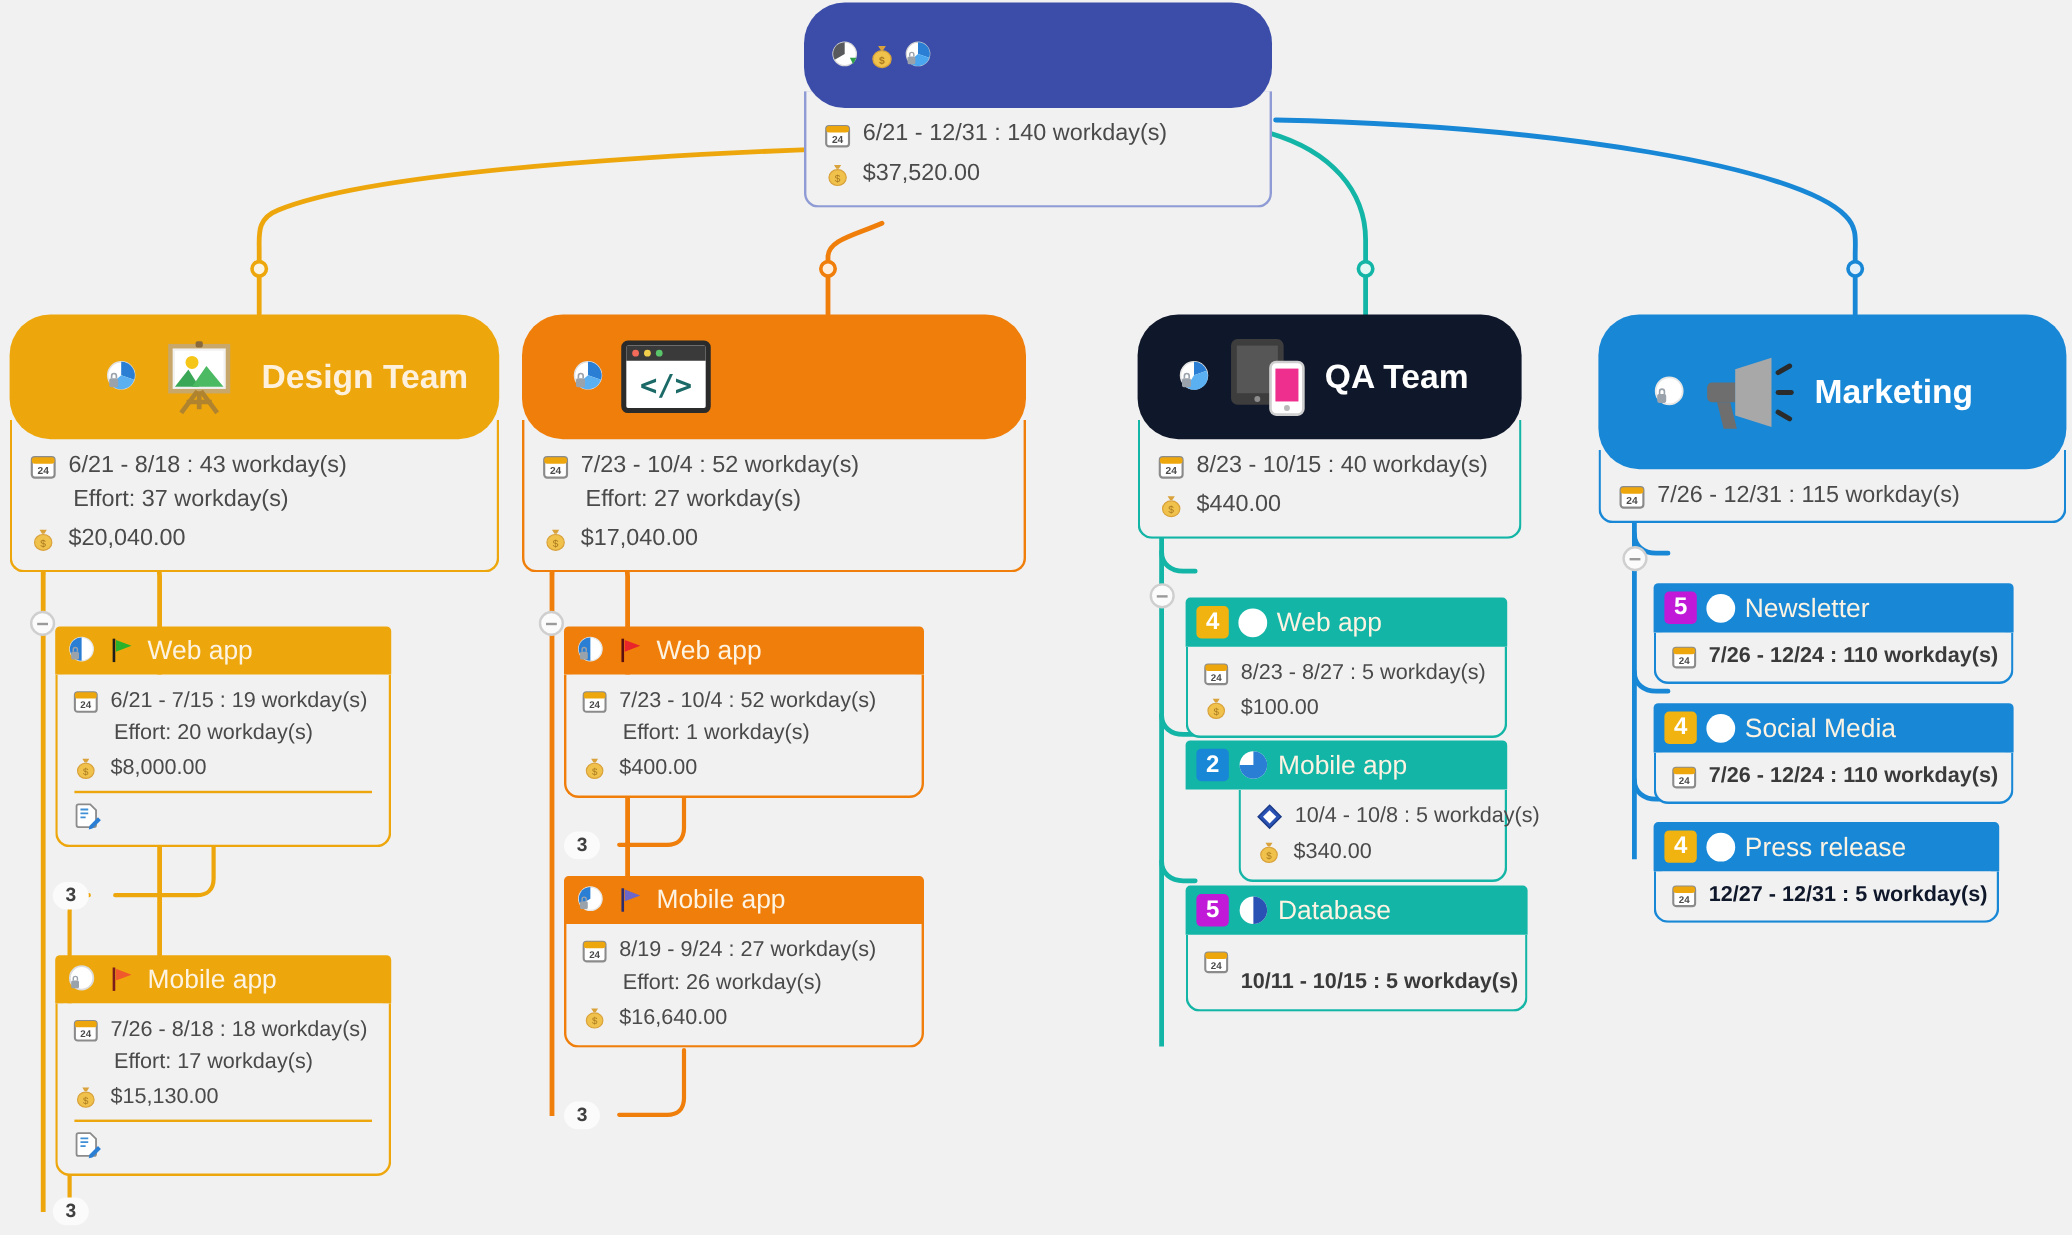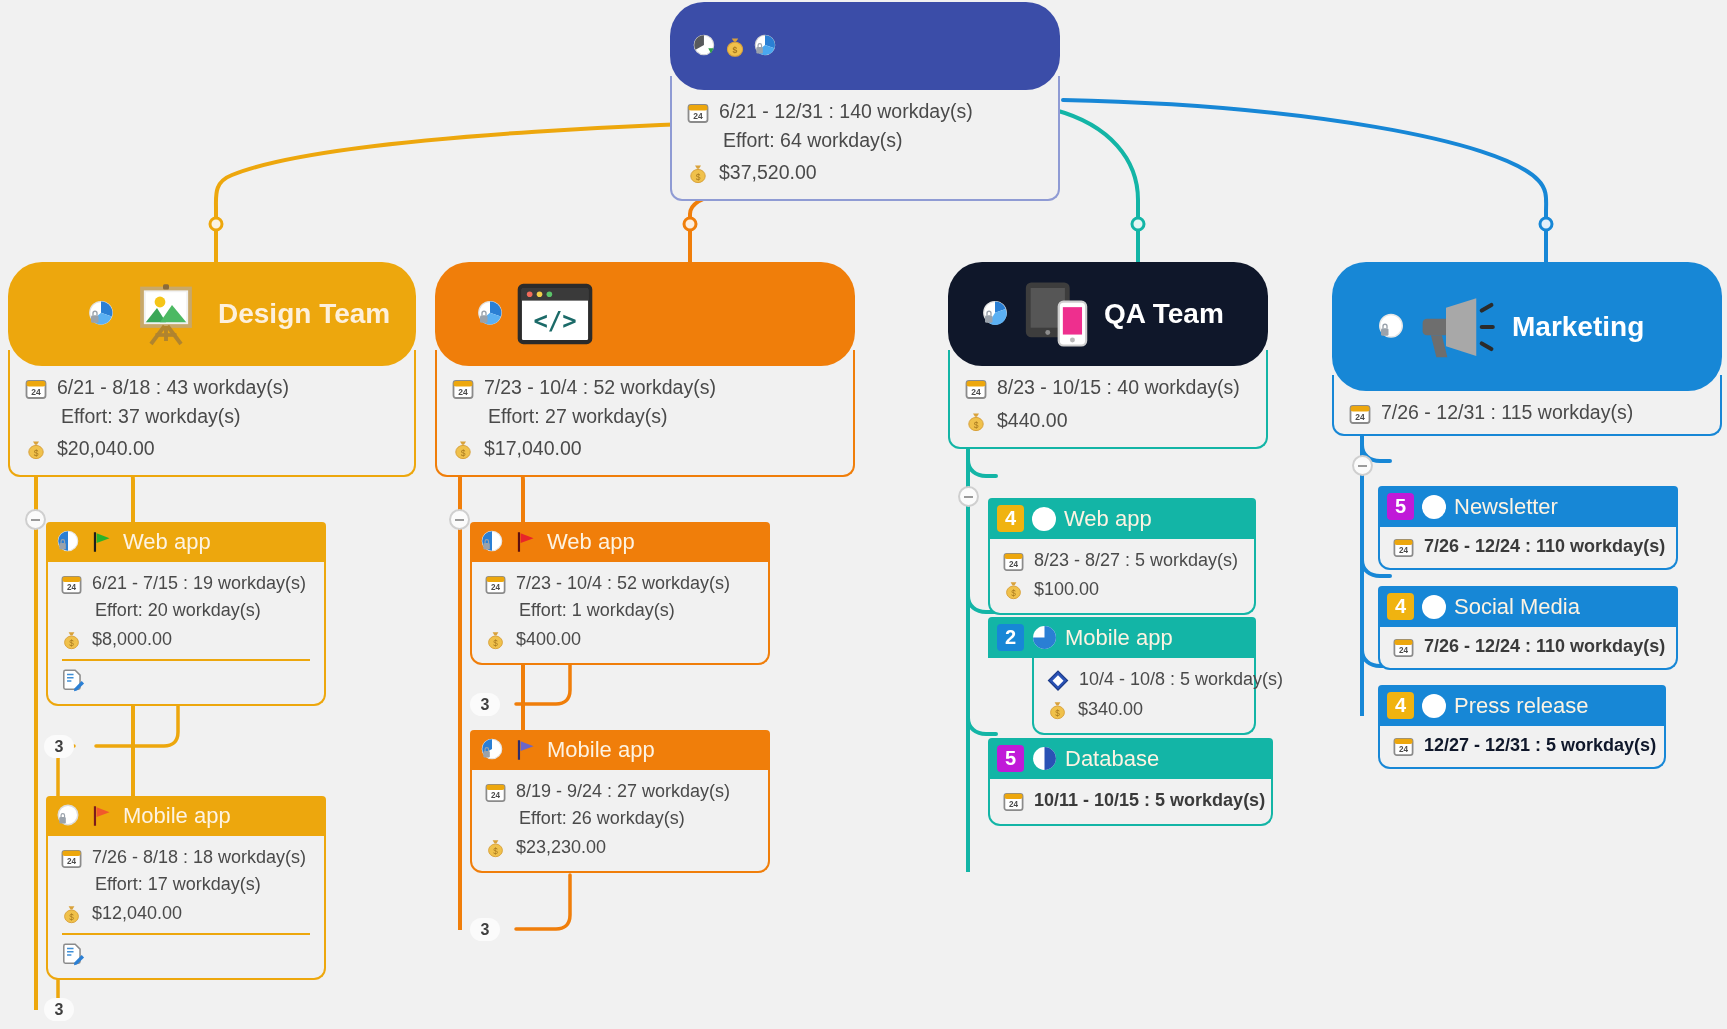--- a/index.html
+++ b/index.html
@@ -182,21 +182,20 @@
       <div class="row">
         <span class="ico" style="margin-top:3px;">
           <svg width="24" height="24" viewBox="0 0 24 24">
             <rect x="2.5" y="4" width="19" height="17" rx="2.5" fill="#fff" stroke="#8b8b8b" stroke-width="1.8"></rect>
             <rect x="2.5" y="4" width="19" height="5.5" rx="2.5" fill="#eda70d"></rect>
             <text x="12" y="18" font-size="8.5" text-anchor="middle" fill="#4a4a4a" font-family="sans-serif" font-weight="bold">24</text>
           </svg>
         </span>
         <span class="txt">6/21 - 12/31 : 140 workday(s)</span>
       </div>
-      <div class="sub">Effort: 64 workday(s)</div>
       <div class="row" style="margin-top:6px;">
         <span class="ico" style="margin-top:2px;">
           <svg width="24" height="24" viewBox="0 0 24 24">
             <path d="M9 4.5 h6 l-2 3.2 h-2 z" fill="#d9a23b"></path>
             <ellipse cx="12" cy="15" rx="7.2" ry="6.6" fill="#f0c14b" stroke="#d9a23b"></ellipse>
             <text x="12" y="18.5" font-size="8.5" text-anchor="middle" fill="#a8791f" font-family="sans-serif">$</text>
           </svg>
         </span>
         <span class="txt">$37,520.00</span>
       </div>
@@ -344,21 +343,21 @@
       </div>
       <div class="sub">Effort: 17 workday(s)</div>
       <div class="row" style="margin-top:4px;">
         <span class="ico" style="margin-top:1px;">
           <svg width="23" height="23" viewBox="0 0 24 24">
             <path d="M9 4.5 h6 l-2 3.2 h-2 z" fill="#d9a23b"></path>
             <ellipse cx="12" cy="15" rx="7.2" ry="6.6" fill="#f0c14b" stroke="#d9a23b"></ellipse>
             <text x="12" y="18.5" font-size="8.5" text-anchor="middle" fill="#a8791f" font-family="sans-serif">$</text>
           </svg>
         </span>
-        <span class="txt">$12,040.00</span>
+        <span class="txt">$15,130.00</span>
       </div>
       <div class="sep" style="background:#eda70d;"></div>
       <div class="row">
         <span class="ico">
           <svg width="26" height="26" viewBox="0 0 24 24">
             <path d="M5 3 h9 l4.5 4.5 V19 a1.5 1.5 0 0 1 -1.5 1.5 H5 A1.5 1.5 0 0 1 3.5 19 V4.5 A1.5 1.5 0 0 1 5 3 Z" fill="#fff" stroke="#8b8b8b" stroke-width="1.4"></path>
             <path d="M6.5 7 h6 M6.5 10 h6 M6.5 13 h4" stroke="#3f8fd6" stroke-width="1.4"></path>
             <path d="M13.5 19.5 l6.5 -6.5 l2.2 2.2 l-6.5 6.5 l-2.8 .6 z" fill="#2a7fd4"></path>
           </svg>
         </span>
@@ -495,21 +494,21 @@
       </div>
       <div class="sub">Effort: 26 workday(s)</div>
       <div class="row" style="margin-top:4px;">
         <span class="ico" style="margin-top:1px;">
           <svg width="23" height="23" viewBox="0 0 24 24">
             <path d="M9 4.5 h6 l-2 3.2 h-2 z" fill="#d9a23b"></path>
             <ellipse cx="12" cy="15" rx="7.2" ry="6.6" fill="#f0c14b" stroke="#d9a23b"></ellipse>
             <text x="12" y="18.5" font-size="8.5" text-anchor="middle" fill="#a8791f" font-family="sans-serif">$</text>
           </svg>
         </span>
-        <span class="txt">$23,230.00</span>
+        <span class="txt">$16,640.00</span>
       </div>
     </div>
   </div>
 
   <div class="lag" style="left:470px;top:918px;">3</div>
 
   <div class="node" style="left:948px;top:262px;width:320px;">
     <div class="pill" style="height:104px;padding:0 22px;background:#0f172a;">
       <span class="ico" style="margin:0 10px 0 10px;">
         <svg width="30" height="30" viewBox="0 0 24 24">
@@ -637,21 +636,21 @@
     </div>
     <div class="det" style="border-color:#13b5a6;">
       <div class="row">
         <span class="ico" style="margin-top:2px;">
           <svg width="23" height="23" viewBox="0 0 24 24">
             <rect x="2.5" y="4" width="19" height="17" rx="2.5" fill="#fff" stroke="#8b8b8b" stroke-width="1.8"></rect>
             <rect x="2.5" y="4" width="19" height="5.5" rx="2.5" fill="#eda70d"></rect>
             <text x="12" y="18" font-size="8.5" text-anchor="middle" fill="#4a4a4a" font-family="sans-serif" font-weight="bold">24</text>
           </svg>
         </span>
-        <span class="txt" style="font-weight:bold;color:#3a3a3a;">10/11 - 10/15 : 5 workday(s)</span>
+        <span class="txt" style="font-weight:bold;color:#3a3a3a;margin-top:17px;">10/11 - 10/15 : 5 workday(s)</span>
       </div>
     </div>
   </div>
 
   <div class="node" style="left:1332px;top:262px;width:390px;">
     <div class="pill" style="height:129px;padding:0 22px;background:#1787d6;">
       <span class="ico" style="margin:0 12px 0 22px;">
         <svg width="30" height="30" viewBox="0 0 24 24">
           <circle cx="12" cy="11" r="9" fill="#ffffff" stroke="#e6e6e6" stroke-width="1.2"></circle>
           <rect x="4" y="13" width="6" height="6" rx="1.2" fill="#9aa2ab"></rect>

